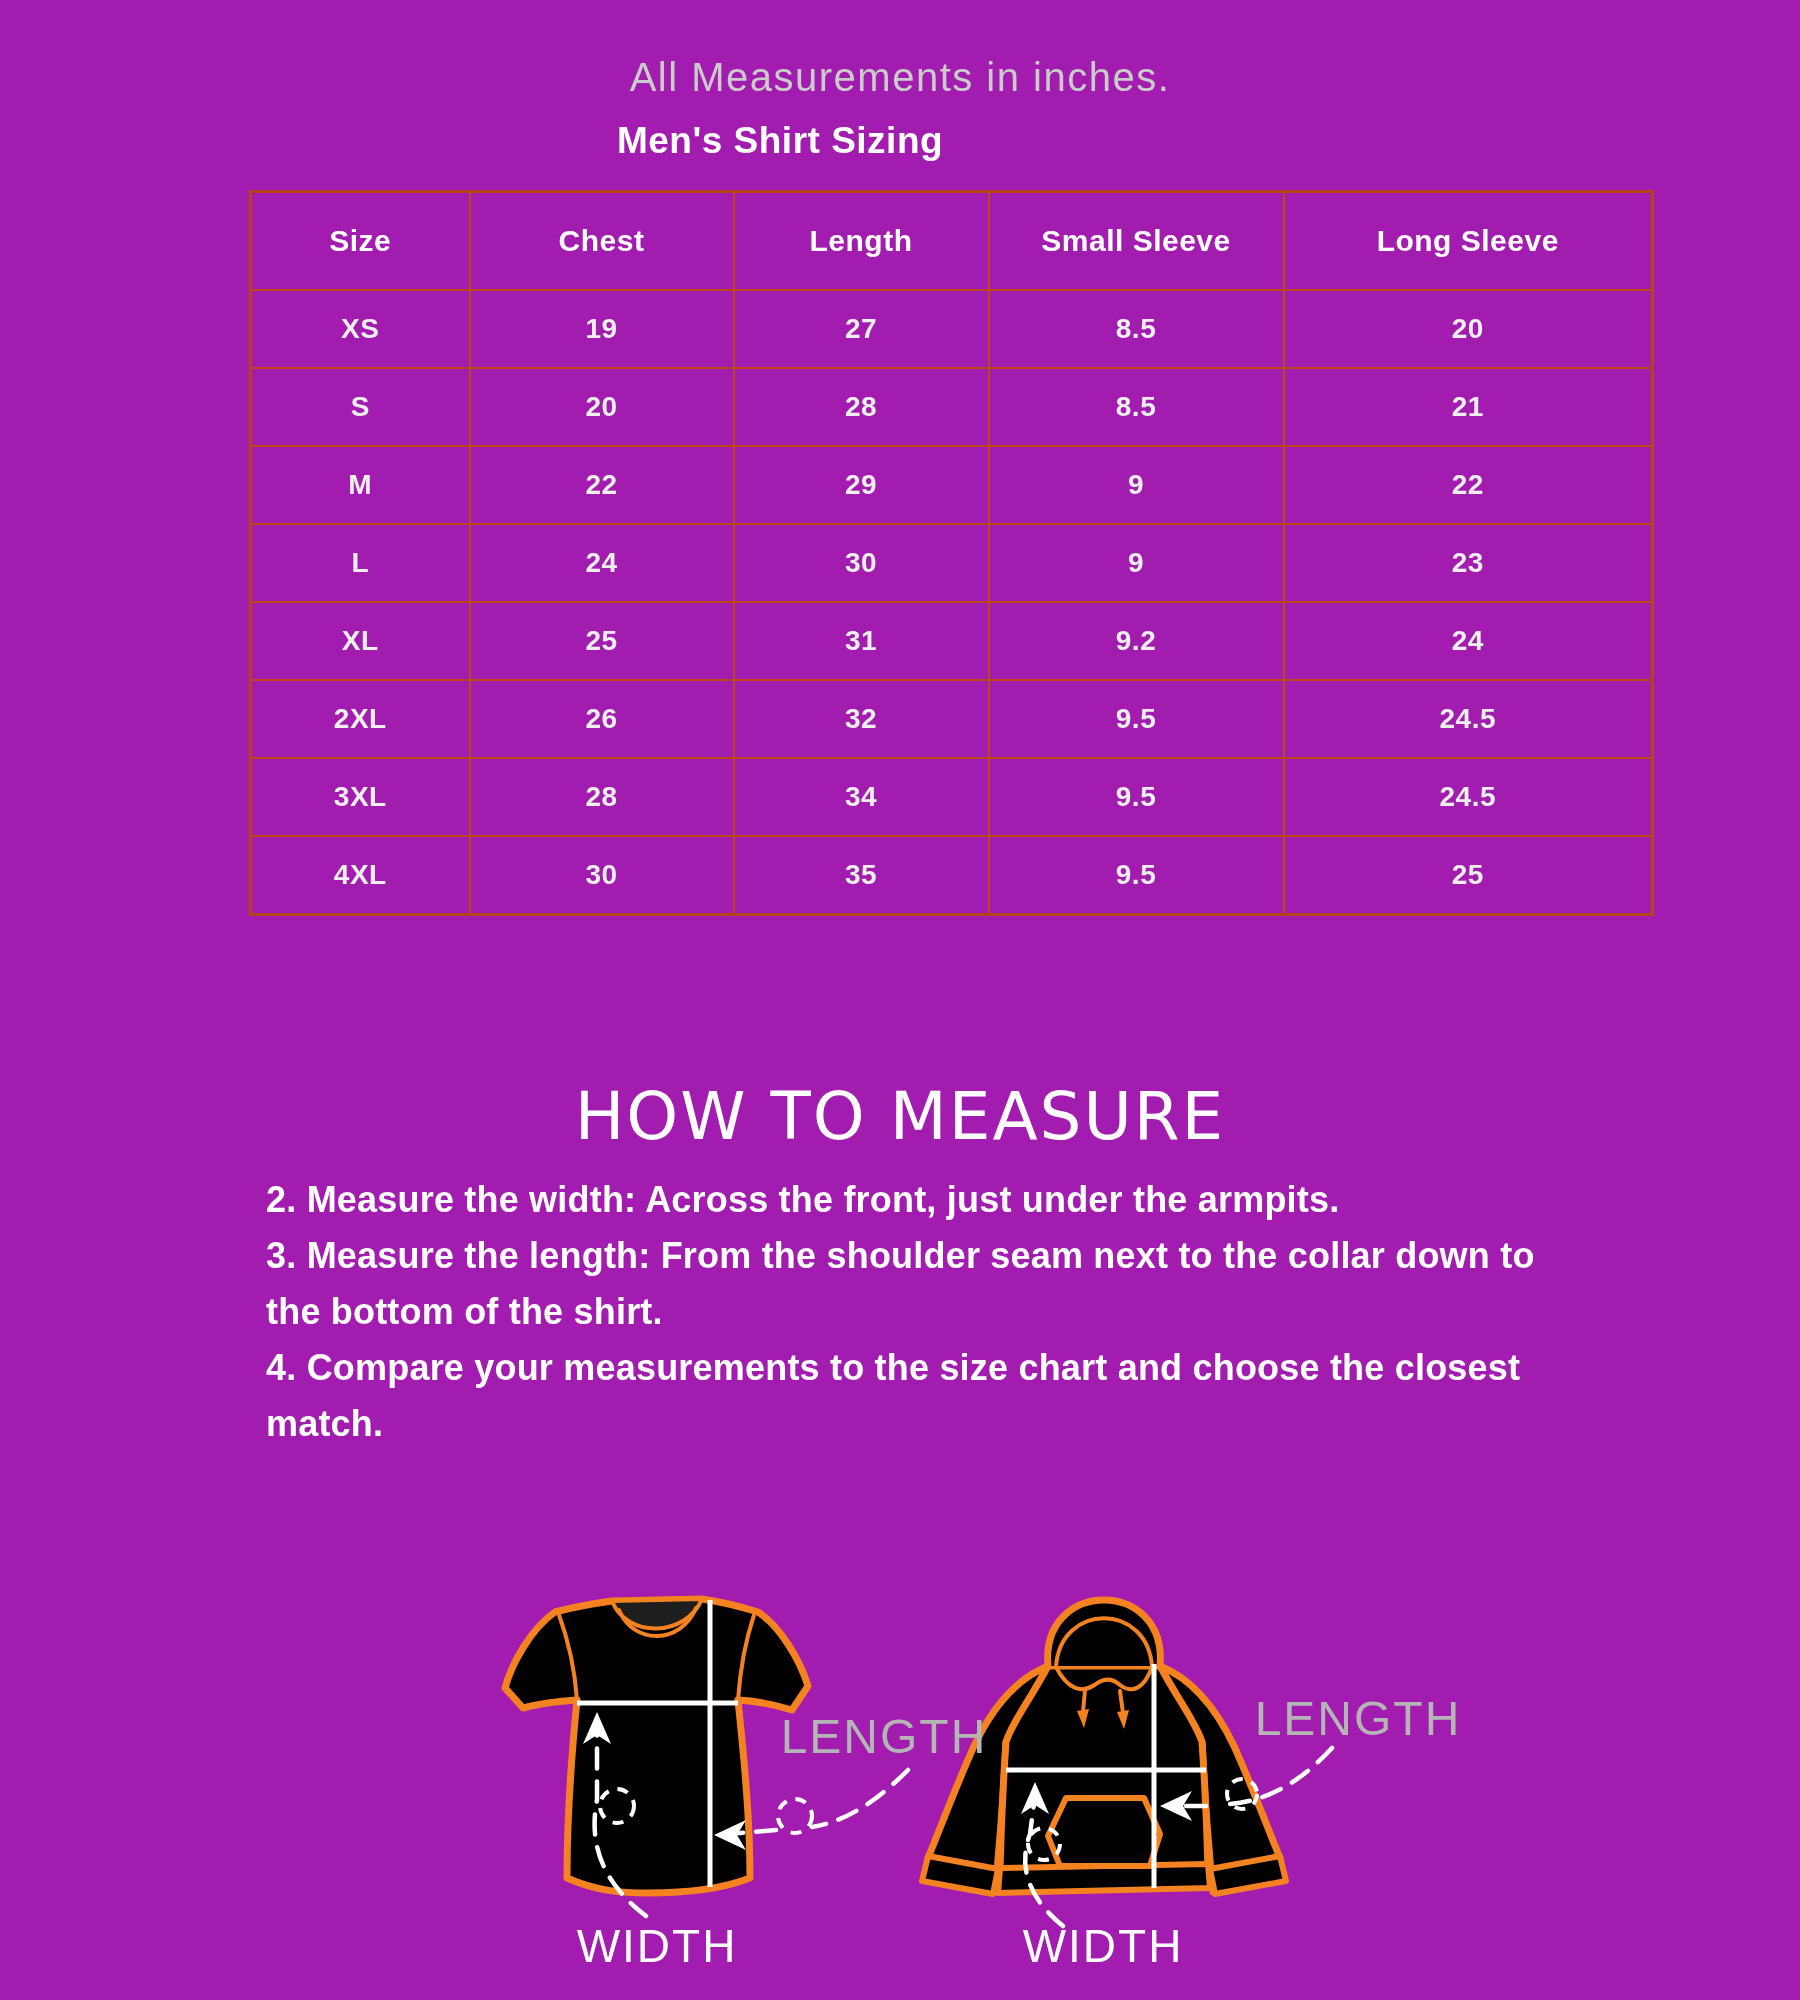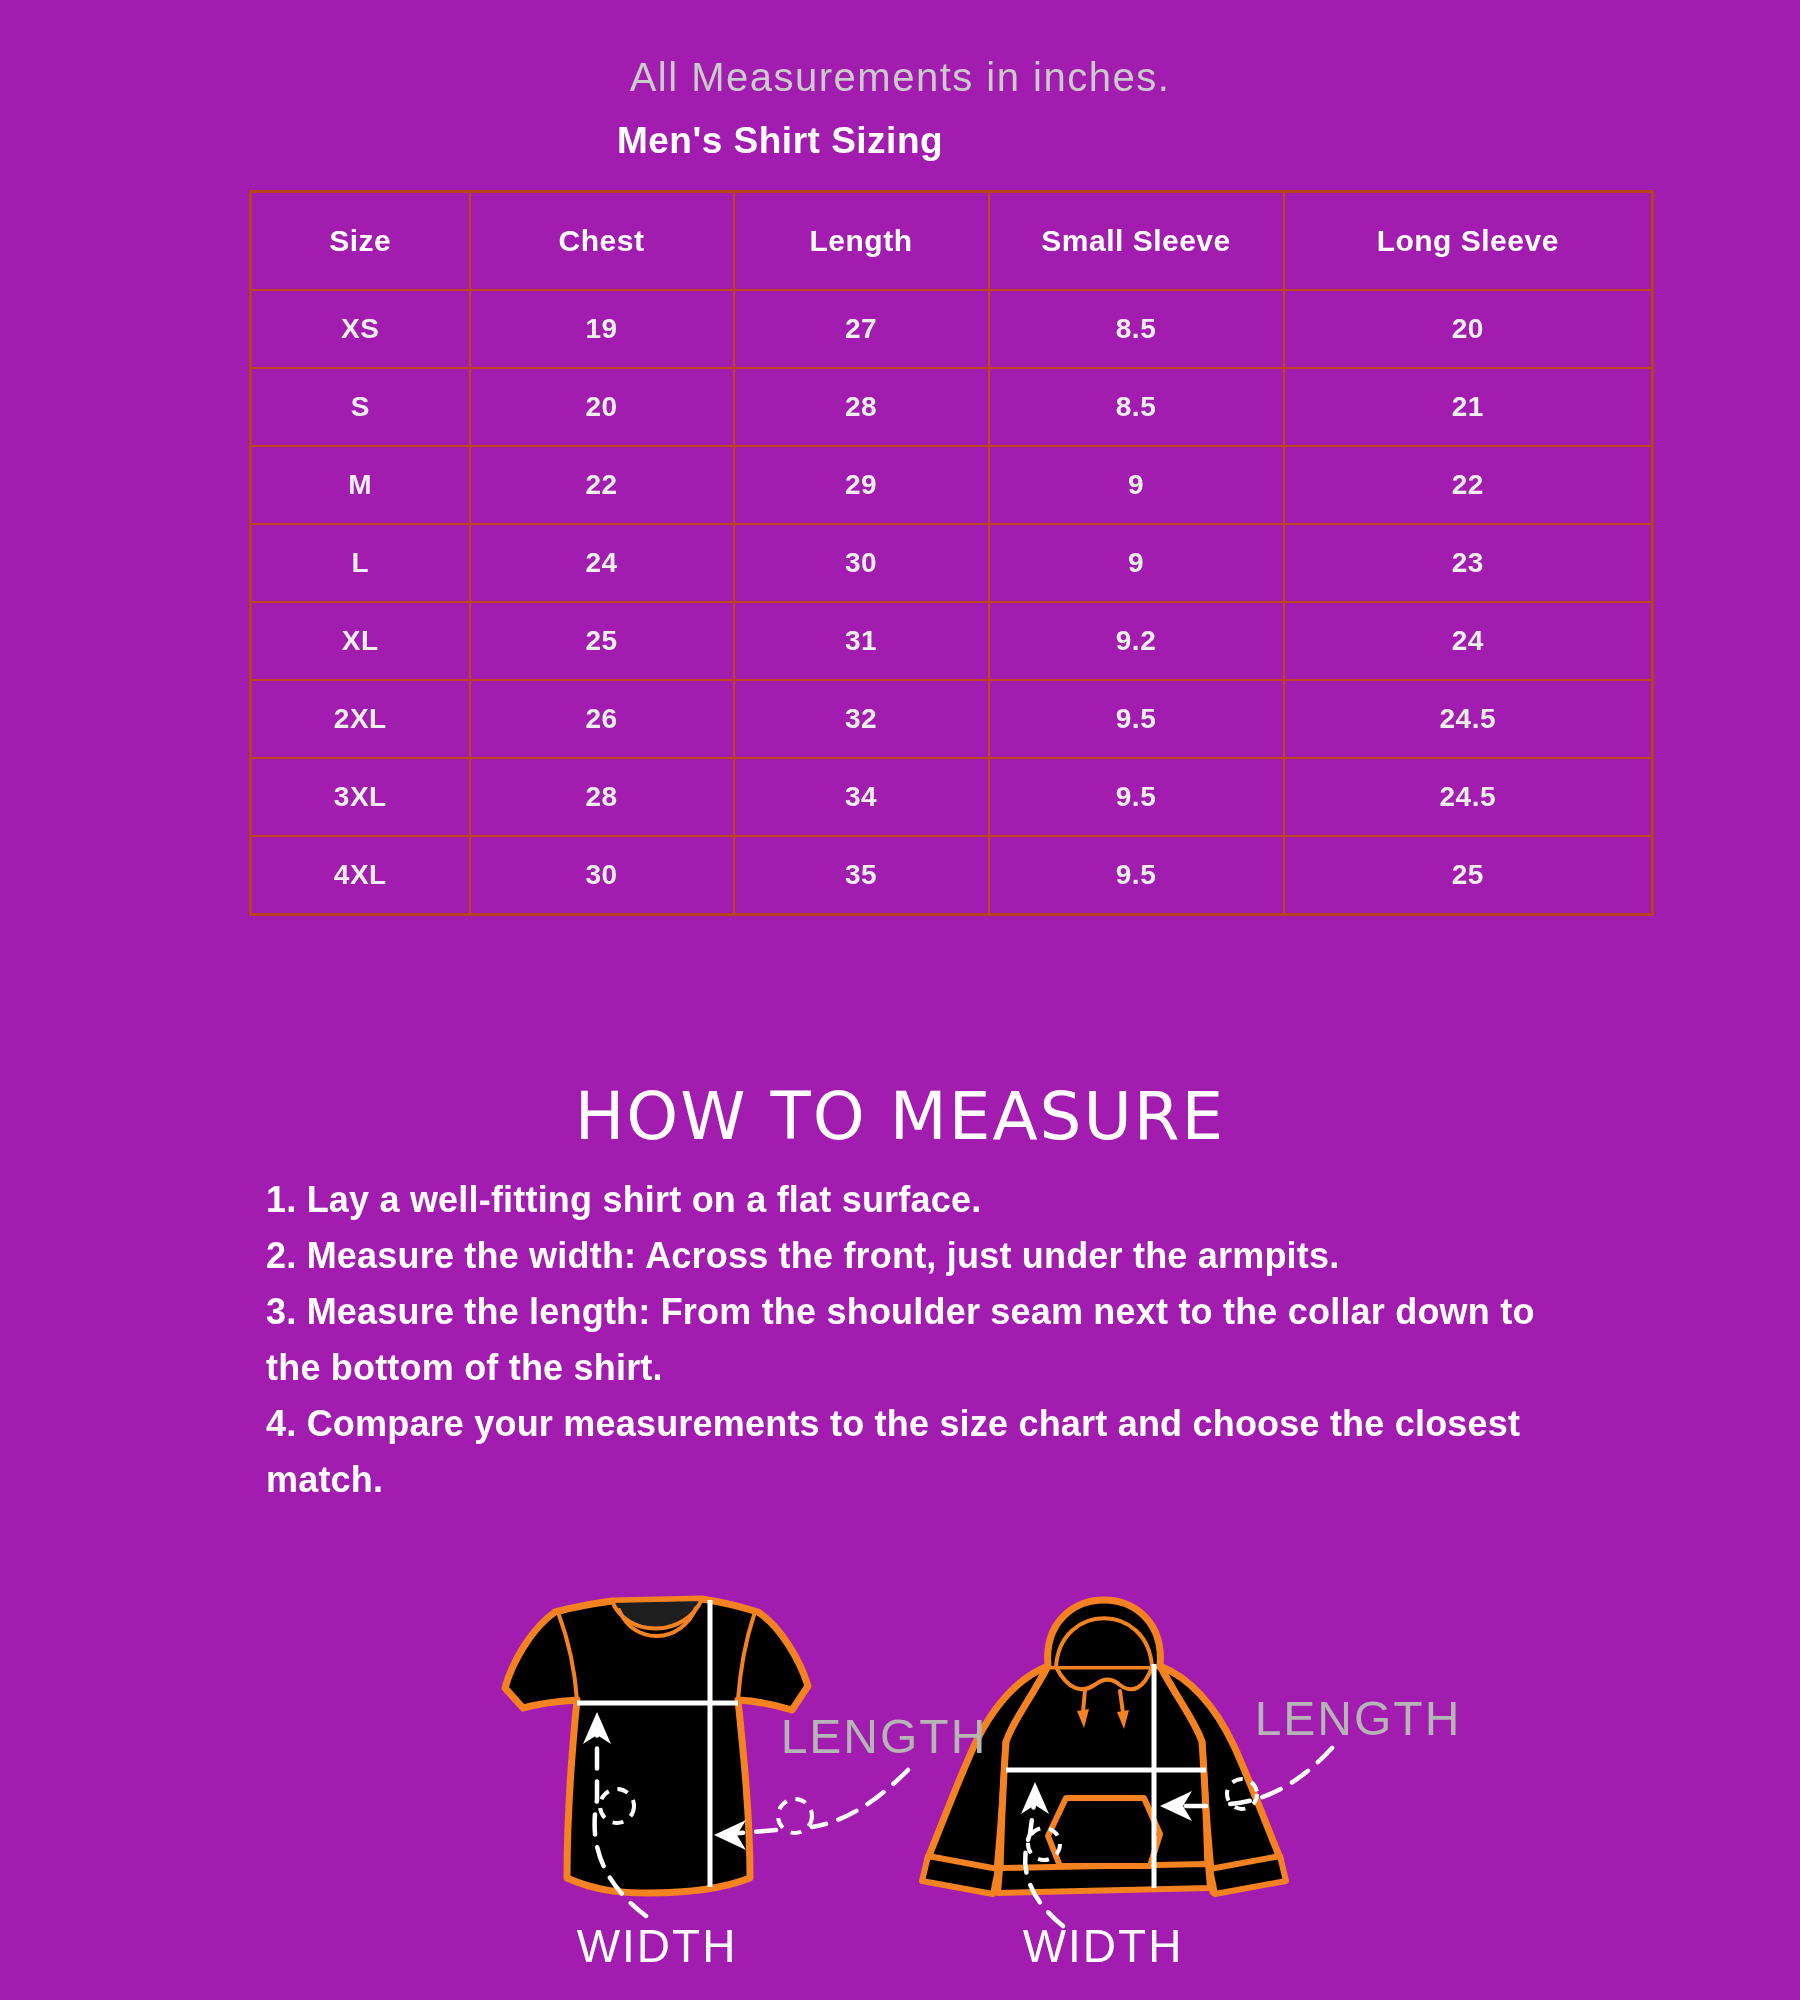--- a/index.html
+++ b/index.html
@@ -128,21 +128,20 @@
             <td>9.5</td>
             <td>25</td>
           </tr>
         </tbody>
     </table>
   </div>
 
   <div class="htm-heading">HOW TO MEASURE</div>
 
   <div class="steps" id="steps">
-      <div>1. Lay a well-fitting shirt on a flat surface.</div>
       <div>2. Measure the width: Across the front, just under the armpits.</div>
       <div>3. Measure the length: From the shoulder seam next to the collar down to</div>
       <div>the bottom of the shirt.</div>
       <div>4. Compare your measurements to the size chart and choose the closest</div>
       <div>match.</div>
     </div>
 
 
   <svg class="diagram" width="1000" height="432" viewBox="465 1568 1000 432">
 

